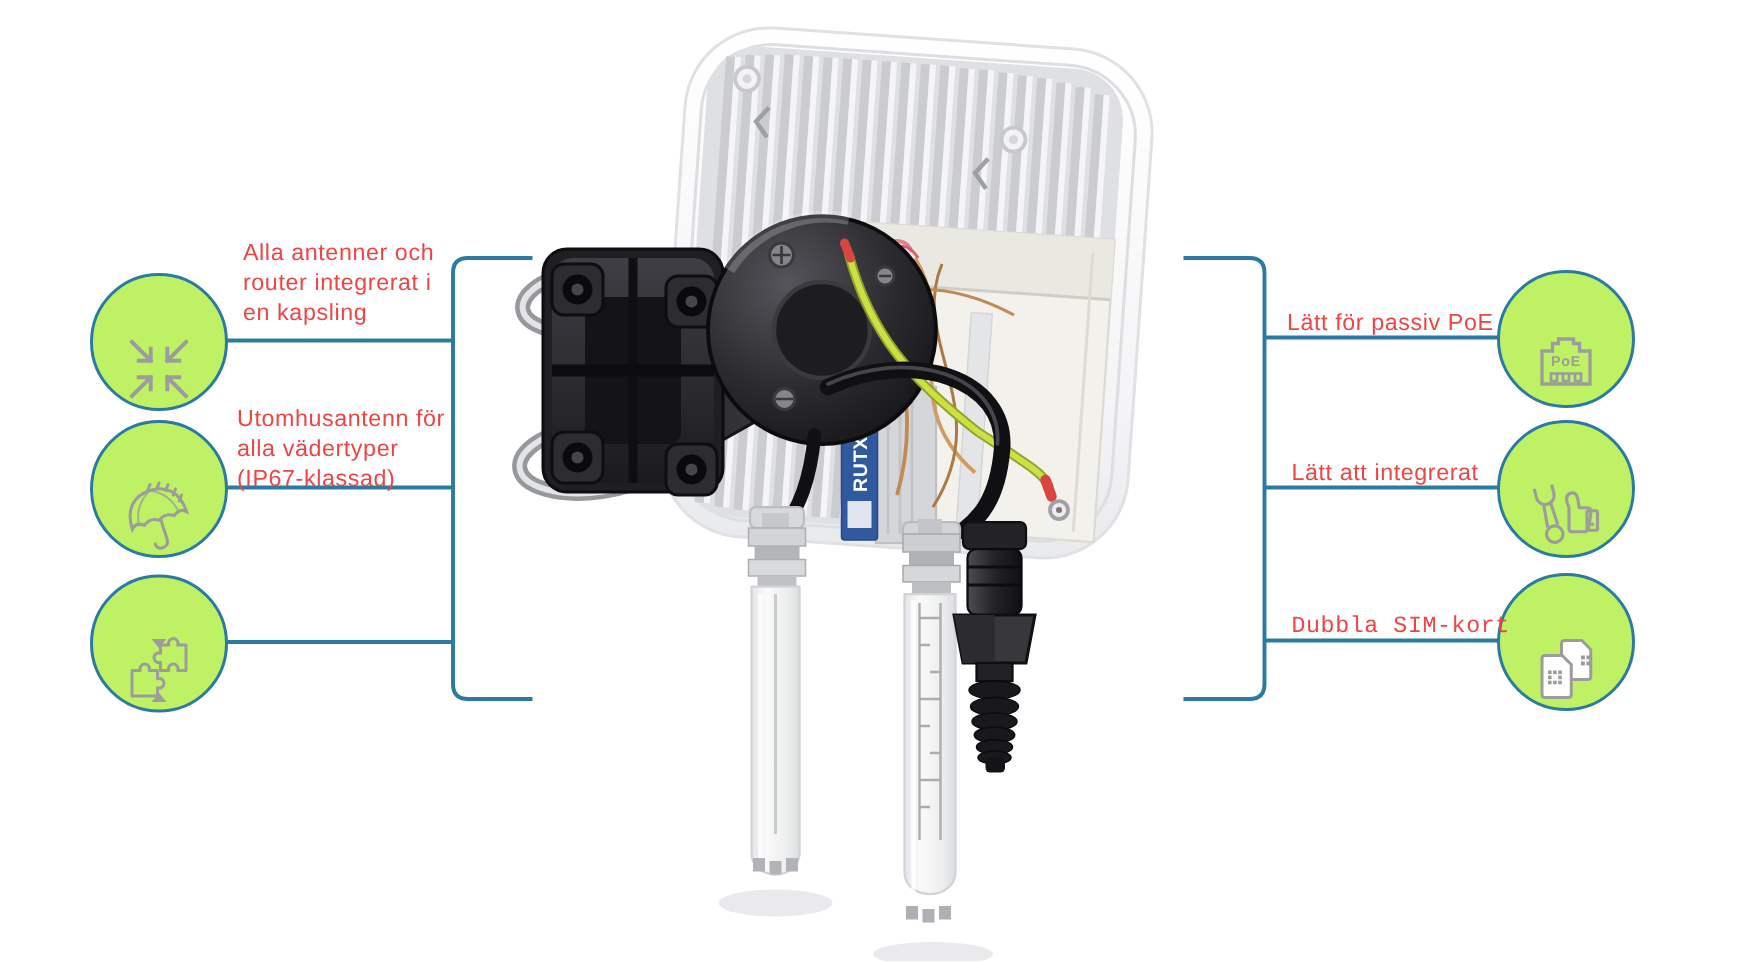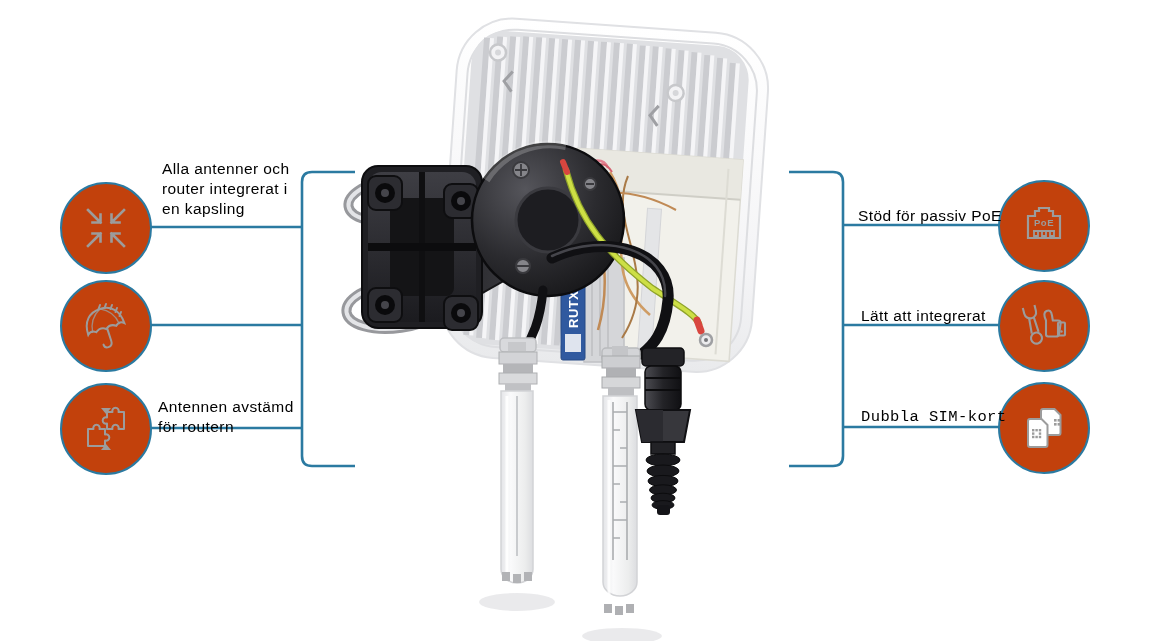--- a/index.html
+++ b/index.html
@@ -1,22 +1,22 @@
 <!DOCTYPE html>
 <html><head>
 <meta charset="utf-8">
 <style>
   html,body{margin:0;padding:0;background:#fff;}
   .stage{position:relative;width:1158px;height:641px;background:#ffffff;overflow:hidden;
          font-family:"Liberation Sans",sans-serif;}
   .art{position:absolute;left:0;top:0;z-index:1;}
   .bubble{position:absolute;width:92px;height:92px;border-radius:50%;
-          border:2.5px solid #2b7aa1;background:#c2410c;box-sizing:border-box;
-          display:flex;align-items:center;justify-content:center;z-index:2;}
-  .flabel{position:absolute;color:#000000;font-size:15.5px;line-height:20px;
+          border:2.5px solid #2b7aa1;background:#bef264;box-sizing:border-box;
+          display:flex;align-items:flex-end;justify-content:center;z-index:2;}
+  .flabel{position:absolute;color:#ef4444;font-size:15.5px;line-height:20px;
           letter-spacing:.4px;z-index:2;}
   .flabel.right{white-space:nowrap;}
 </style>
 </head>
 <body>
 
 <div class="stage">
 
   <svg class="art" width="1158" height="641" viewBox="0 0 1158 641">
     <defs>
@@ -249,41 +249,41 @@
       <g fill="none" stroke="#9c9c9c" stroke-width="2" stroke-linecap="round">
         <path d="M20,5 l-1.5,4 M26,4 l-1.5,4 M32,5 l-1.5,4 M37,8 l-1.5,4 M41,12 l-1.5,4"></path>
         <g transform="rotate(-18 26 28)">
           <path d="M7,29 C7,15 15,8 26,8 C37,8 45,15 45,29 Q41,25 36.5,29 Q31,25 26,29 Q21,25 15.5,29 Q11,25 7,29 Z"></path>
           <path d="M26,8 C18,12 13,19 12,28 M26,8 C34,12 39,19 40,28" stroke-width="1.3" opacity="0.8"></path>
           <path d="M27,29 V42 Q27,47 22.5,47 Q18.5,47 18.5,43"></path>
         </g>
       </g>
     </svg>
   </div>
+  <div class="flabel" style="left:158px;top:270px;width:152px;">Utomhusantenn för alla vädertyper (IP67-klassad)</div>
 
   <div class="bubble" style="left:60px;top:383px;">
     <svg width="52" height="52" viewBox="0 0 52 52">
       <path d="M21,5 H31 L26,11 Z" fill="#9c9c9c"></path>
       <path d="M21,47 H31 L26,41 Z" fill="#9c9c9c"></path>
       <g fill="none" stroke="#9c9c9c" stroke-width="2" stroke-linejoin="round">
         <path d="M8,26 H13.5 A3.2,3.2 0 1 1 19.5,26 H25 V31.5 A3.2,3.2 0 1 1 25,37.5 V43 H8 Z"></path>
         <path d="M27,9 H32.5 A3.2,3.2 0 1 1 38.5,9 H44 V26 H38.5 A3.2,3.2 0 1 0 32.5,26 H27 V20.5 A3.2,3.2 0 1 1 27,14.5 Z"></path>
       </g>
     </svg>
   </div>
-  <div class="flabel" style="left:158px;top:397px;width:140px;">Antennen avstämd för routern</div>
 
   <div class="bubble" style="left:998px;top:180px;">
     <svg width="52" height="52" viewBox="0 0 52 52">
       <path d="M10,16 H17 V11 H21 V8 H31 V11 H35 V16 H42 V38 H10 Z" fill="none" stroke="#9c9c9c" stroke-width="2.2"></path>
       <path d="M15,31 H37 M16,31 V36 H20 V31 M24,31 V36 H28 V31 M32,31 V36 H36 V31" fill="none" stroke="#9c9c9c" stroke-width="1.8"></path>
       <text x="26" y="26" text-anchor="middle" font-family="Liberation Sans, sans-serif" font-size="9.5" font-weight="bold" letter-spacing="0.5" fill="#9c9c9c">PoE</text>
     </svg>
   </div>
-  <div class="flabel right" style="left:858px;top:206px;">Stöd för passiv PoE</div>
+  <div class="flabel right" style="left:858px;top:206px;">Lätt för passiv PoE</div>
 
   <div class="bubble" style="left:998px;top:280px;">
     <svg width="52" height="52" viewBox="0 0 52 52">
       <g fill="none" stroke="#9c9c9c" stroke-width="2.1" stroke-linejoin="round">
         <g transform="rotate(-14 15 24)">
           <path d="M9,6 V12 A6,6 0 0 0 21,12 V6"></path>
           <path d="M12.6,17.5 L11.5,33 M17.4,17.5 L18.5,33"></path>
           <circle cx="15" cy="38.5" r="5.5"></circle>
         </g>
         <path d="M28,20.5 q-3.5,-7.5 0.5,-9.5 q4.5,-2 5.5,4.5 l0.8,5 h5.2 q3,0 2.6,3 l-1.5,10.5 q-0.4,2.5 -3,2.5 h-8.1 q-2,0 -2,-2.2 V22 z"></path>

